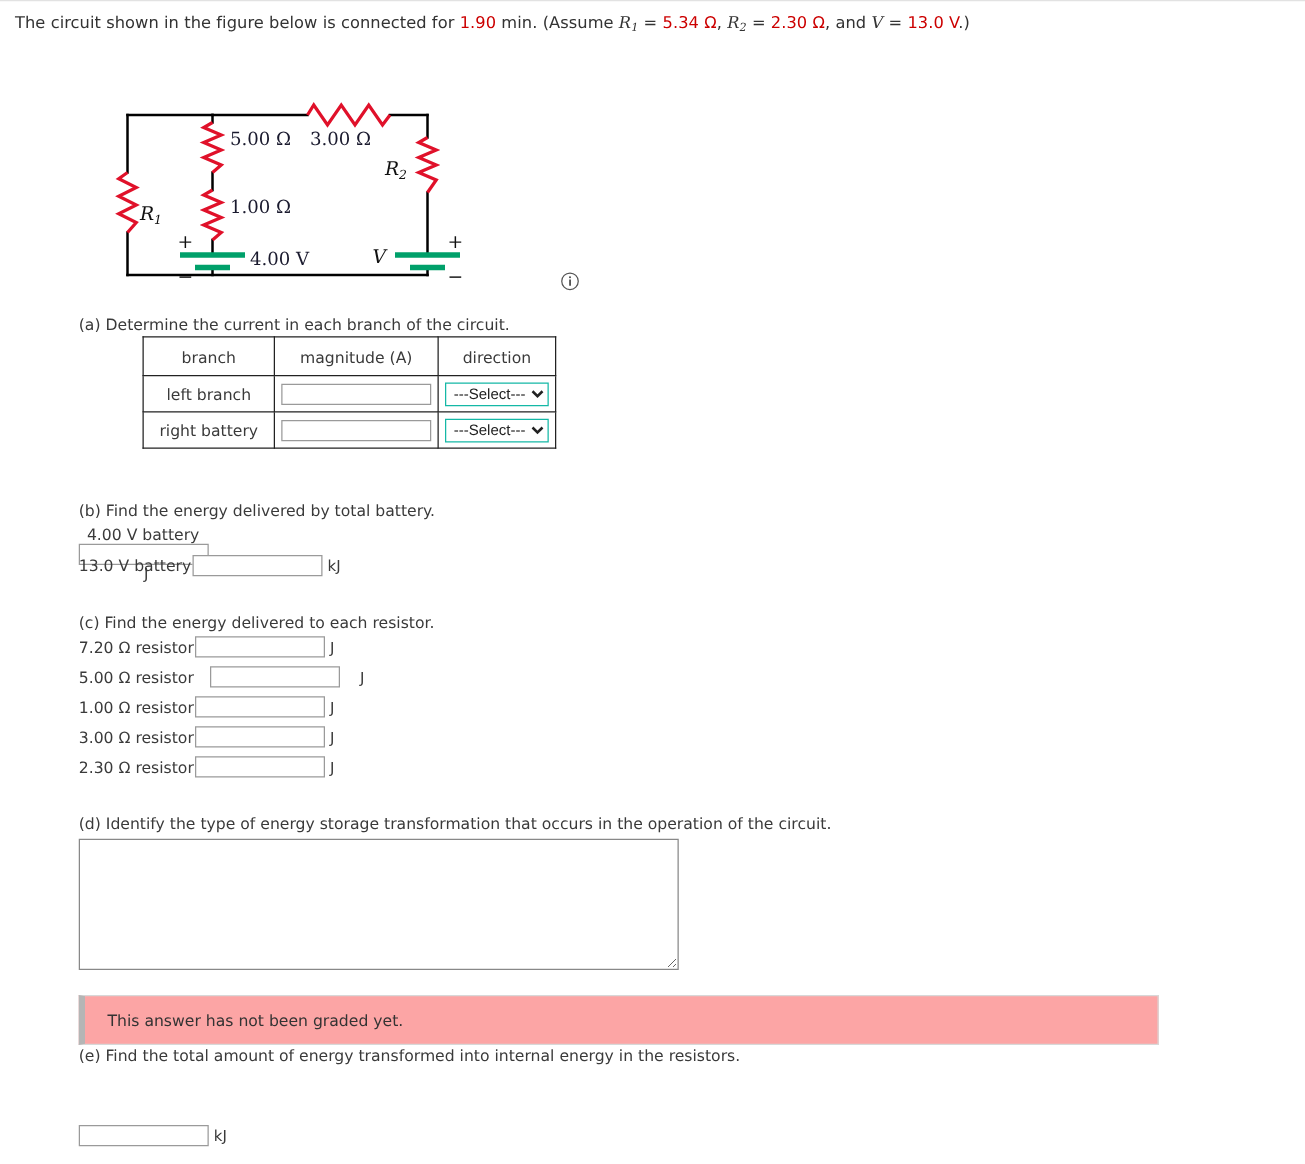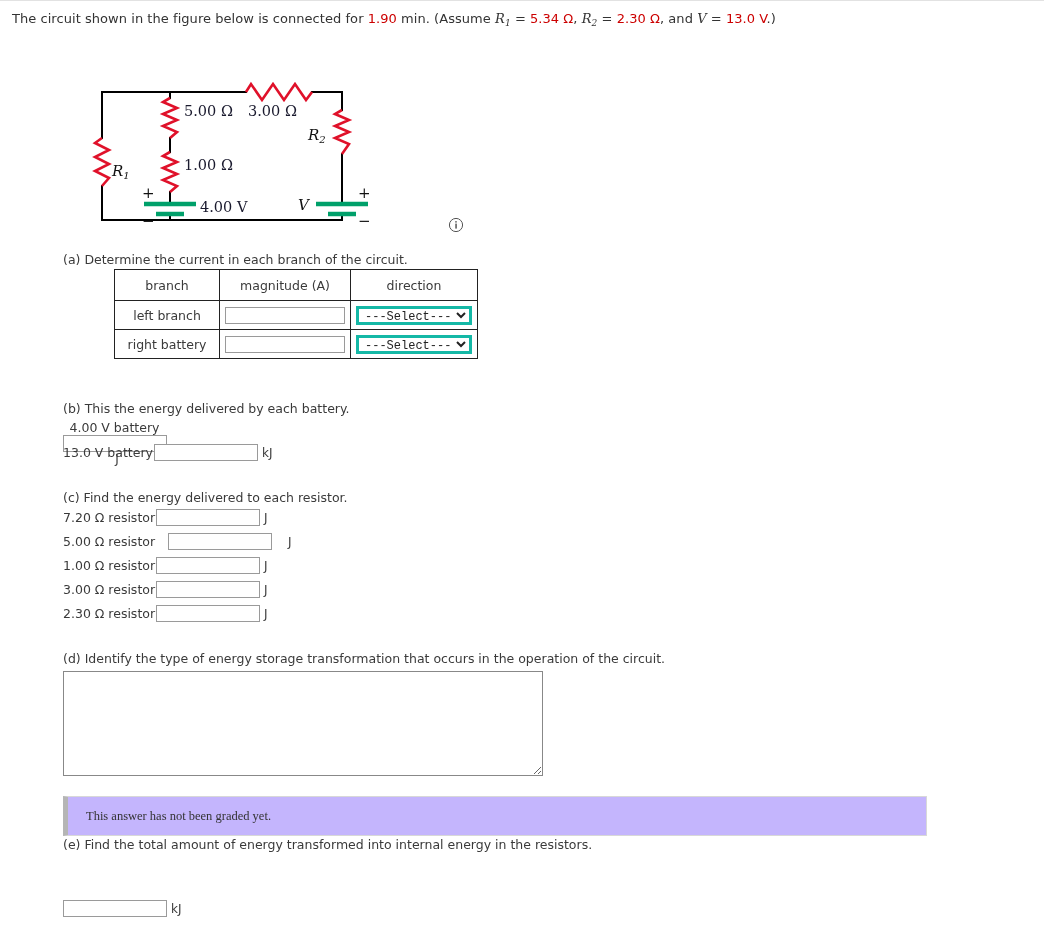--- a/index.html
+++ b/index.html
@@ -84,24 +84,24 @@
     background: #ffffff;
     height: 17px;
     font-size: 12px;
     font-family: "DejaVu Sans", sans-serif;
     padding: 0 3px;
     box-sizing: border-box;
     color: #222;
   }
   input.tbl-num { width: 120px; }
   select.dir-select {
-    border: 3px solid #14b8a6;
+    border: 1px solid #14b8a6;
     background: #ffffff;
     font-size: 12px;
-    font-family: Liberation Mono, monospace;
+    font-family: Liberation Sans, sans-serif;
     height: 19px;
     padding: 0 1px 0 2px;
     color: #222;
     box-sizing: border-box;
   }
 
   
   .answer-row {
     position: absolute;
     display: flex;
@@ -134,27 +134,26 @@
     box-sizing: border-box;
     resize: both;
   }
 
   .grade-box {
     position: absolute;
     left: 63px;
     top: 795px;
     width: 864px;
     height: 40px;
-    background: #c4b5fd;
+    background: #fca5a5;
     border: 1px solid #d8d8d8;
     border-left: 5px solid #b5b5b5;
     box-sizing: border-box;
     display: flex;
     align-items: center;
-    font-family: Liberation Serif, serif;
   }
   .grade-box .txt {
     font-size: 12.5px;
     color: #333;
     padding-left: 18px;
   }
 </style>
 </head>
 <body>
 
@@ -288,21 +287,21 @@
       </td>
       <td class="cell-dir">
         <select class="dir-select">
           <option>---Select---</option>
         </select>
       </td>
     </tr>
   </tbody>
 </table>
 
-<div class="part-label" style="left:63px; top:400px;">(b) This the energy delivered by each battery.</div>
+<div class="part-label" style="left:63px; top:400px;">(b) Find the energy delivered by total battery.</div>
 
 <div class="answer-row" style="left:63px; top:419px;flex-direction:column;">
   <span class="lbl">4.00 V battery</span>
   <input class="num" style="width: 104px;" type="text" value="">
   <span class="unit">J</span>
 </div>
 
 <div class="answer-row" style="left:63px; top:443px;">
   <span class="lbl">13.0 V battery</span>
   <input class="num" style="width: 104px;" type="text" value="">

